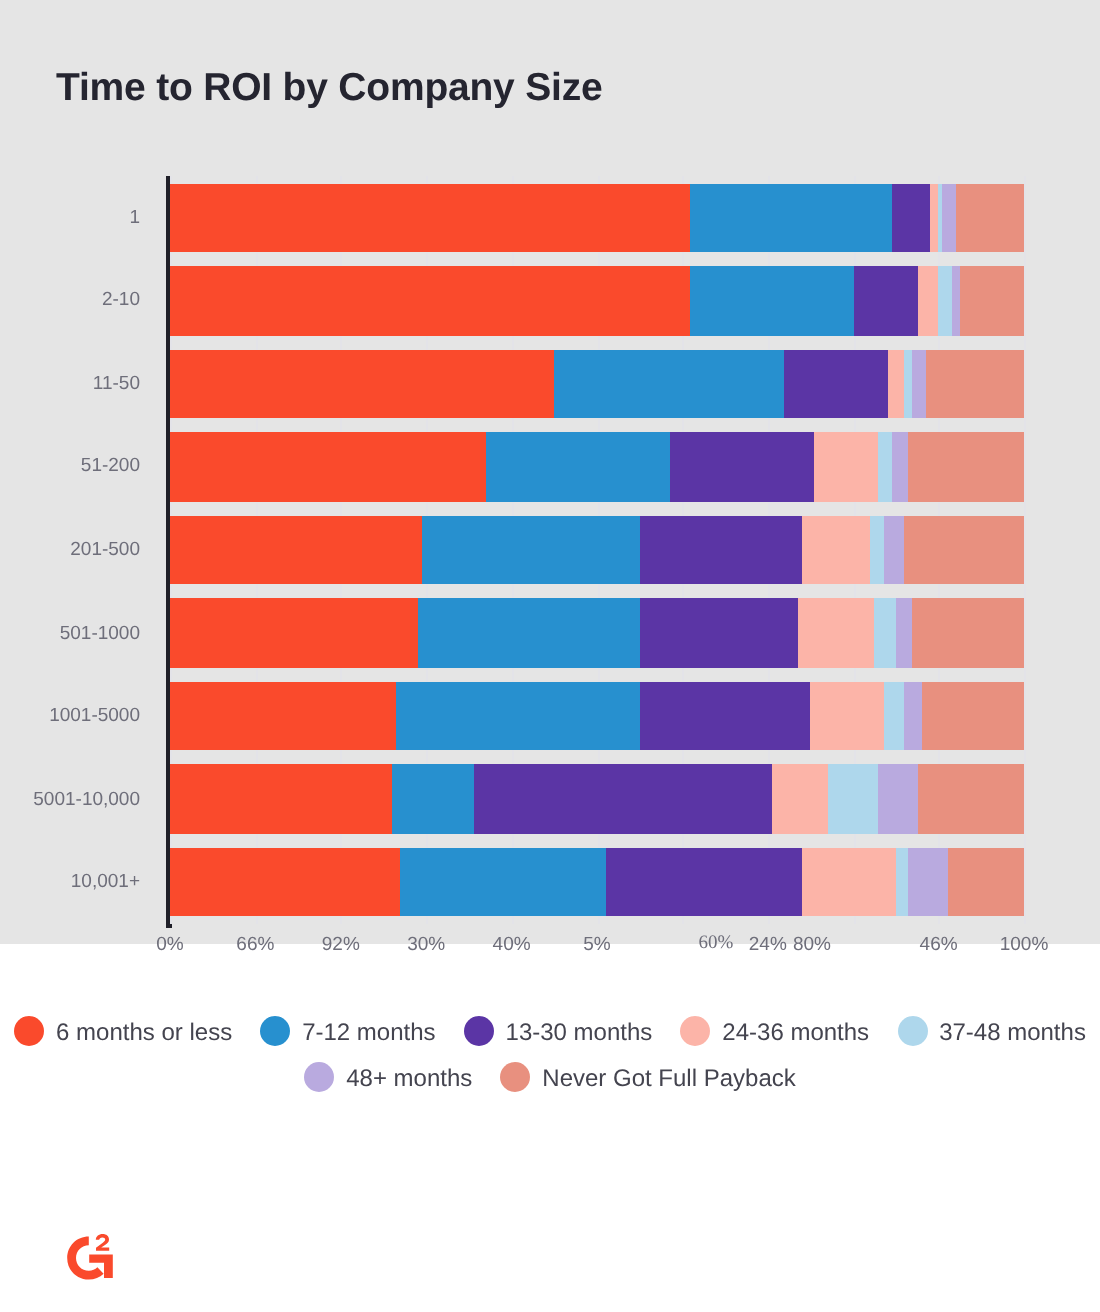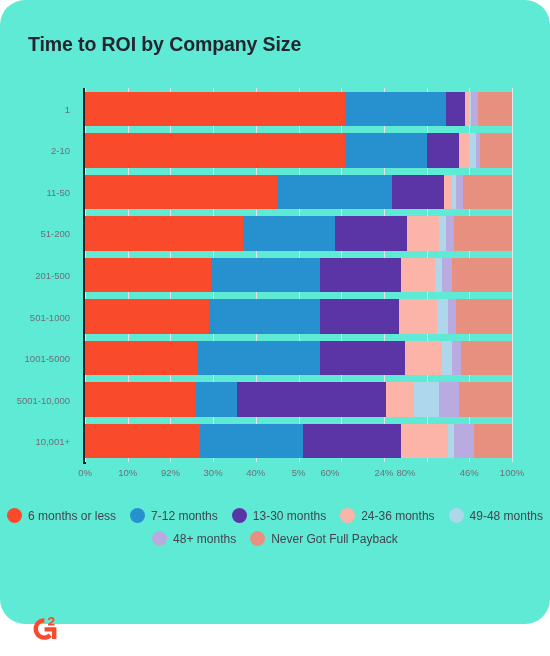--- a/index.html
+++ b/index.html
@@ -12,24 +12,23 @@
     background: #ffffff;
     font-family: "Liberation Sans", sans-serif;
     overflow: hidden;
     position: relative;
   }
 
   #chart-card {
     position: absolute;
     left: 0; top: 0;
     width: 550px;
-    height: 624px;
-    background: #5eead4;
+    height: 472px;
+    background: #e5e5e5;
     box-sizing: border-box;
-    border-radius: 25px;
   }
 
   #chart-title {
     position: absolute;
     left: 28px;
     top: 33px;
     font-size: 19.5px;
     font-weight: bold;
     color: #252530;
     letter-spacing: -0.1px;
@@ -286,26 +285,26 @@
             <div class="bar-seg" title="24-36 months: 11%" style="left: 315.98px; width: 46.97px; background: rgb(252, 180, 168);"></div>
             <div class="bar-seg" title="37-48 months: 1.5%" style="left: 362.95px; width: 6.405px; background: rgb(174, 215, 236);"></div>
             <div class="bar-seg" title="48+ months: 4.5%" style="left: 369.355px; width: 19.215px; background: rgb(185, 170, 223);"></div>
             <div class="bar-seg" title="Never Got Full Payback: 9%" style="left: 388.57px; width: 38.43px; background: rgb(232, 144, 127);"></div>
           </div>
         </div>
     </div>
 
     <div id="x-axis">
         <div class="x-tick" style="left: 85px;">0%</div>
-        <div class="x-tick" style="left: 127.7px;">10%</div>
+        <div class="x-tick" style="left: 127.7px;">66%</div>
         <div class="x-tick" style="left: 170.4px;">92%</div>
         <div class="x-tick" style="left: 213.1px;">30%</div>
         <div class="x-tick" style="left: 255.8px;">40%</div>
         <div class="x-tick" style="left: 298.5px;">5%</div>
-        <div class="x-tick" style="left: 330px;">60%</div>
+        <div class="x-tick" style="left: 358px; font-family: Liberation Serif, serif;">60%</div>
         <div class="x-tick" style="left: 383.9px;">24%</div>
         <div class="x-tick" style="left: 406px;">80%</div>
         <div class="x-tick" style="left: 469.3px;">46%</div>
         <div class="x-tick" style="left: 512px;">100%</div>
       </div>
   </div>
 
   <div id="legend">
       <div class="legend-row">
         <div class="legend-item">
@@ -319,21 +318,21 @@
         <div class="legend-item">
           <span class="legend-swatch" style="background: rgb(91, 53, 165);"></span>
           <span class="legend-text">13-30 months</span>
         </div>
         <div class="legend-item">
           <span class="legend-swatch" style="background: rgb(252, 180, 168);"></span>
           <span class="legend-text">24-36 months</span>
         </div>
         <div class="legend-item">
           <span class="legend-swatch" style="background: rgb(174, 215, 236);"></span>
-          <span class="legend-text">49-48 months</span>
+          <span class="legend-text">37-48 months</span>
         </div>
       </div>
       <div class="legend-row">
         <div class="legend-item">
           <span class="legend-swatch" style="background: rgb(185, 170, 223);"></span>
           <span class="legend-text">48+ months</span>
         </div>
         <div class="legend-item">
           <span class="legend-swatch" style="background: rgb(232, 144, 127);"></span>
           <span class="legend-text">Never Got Full Payback</span>

